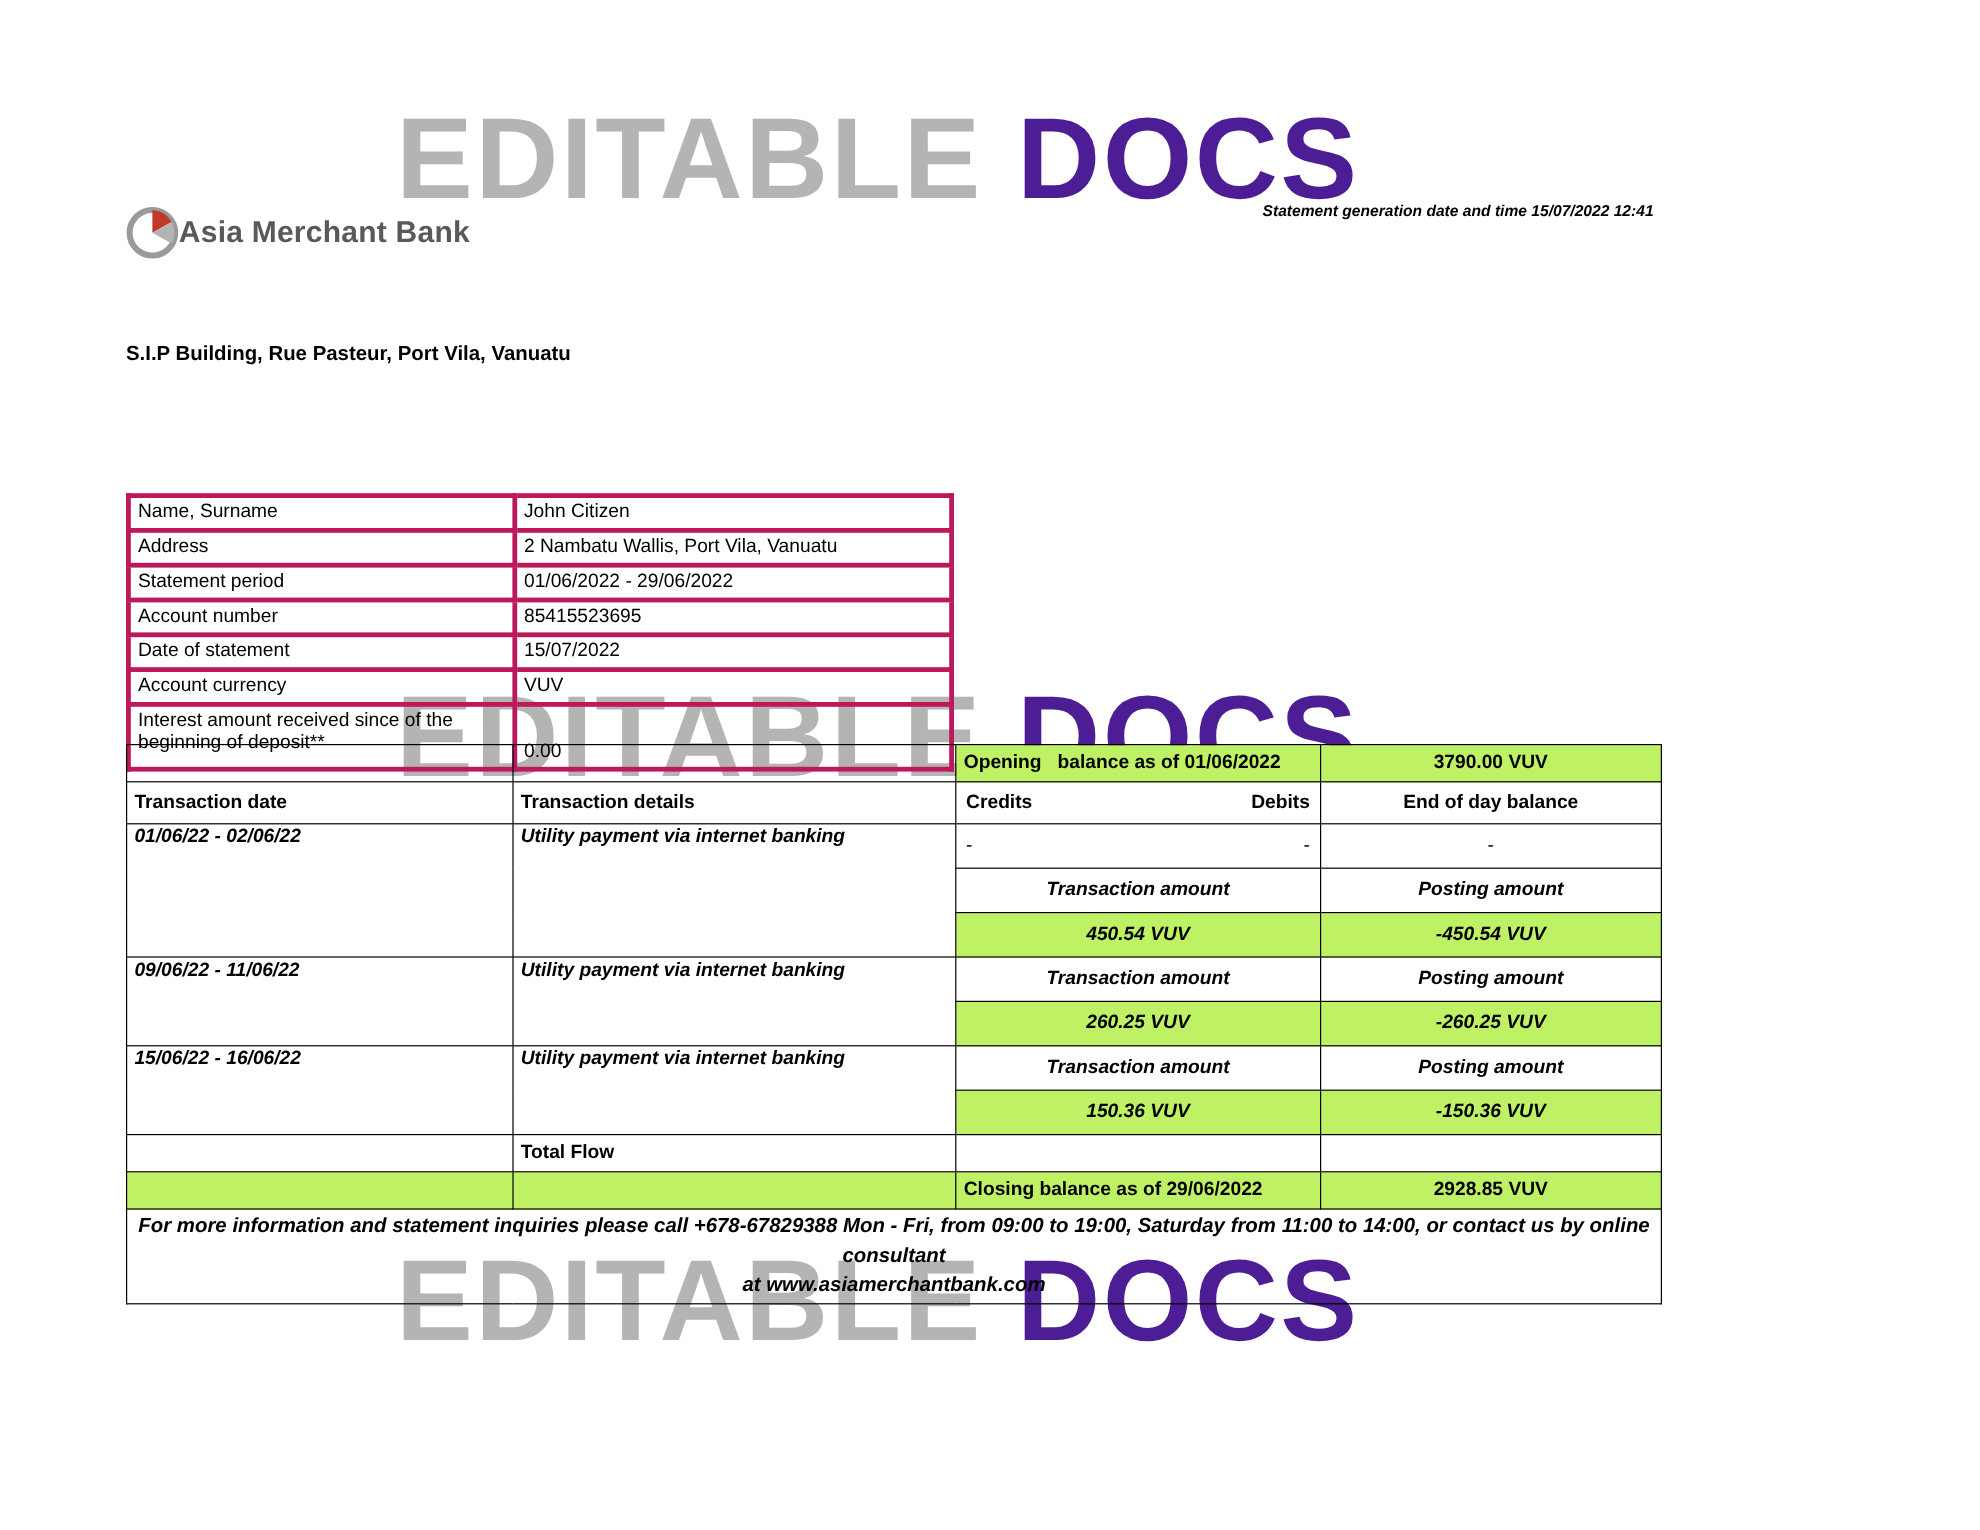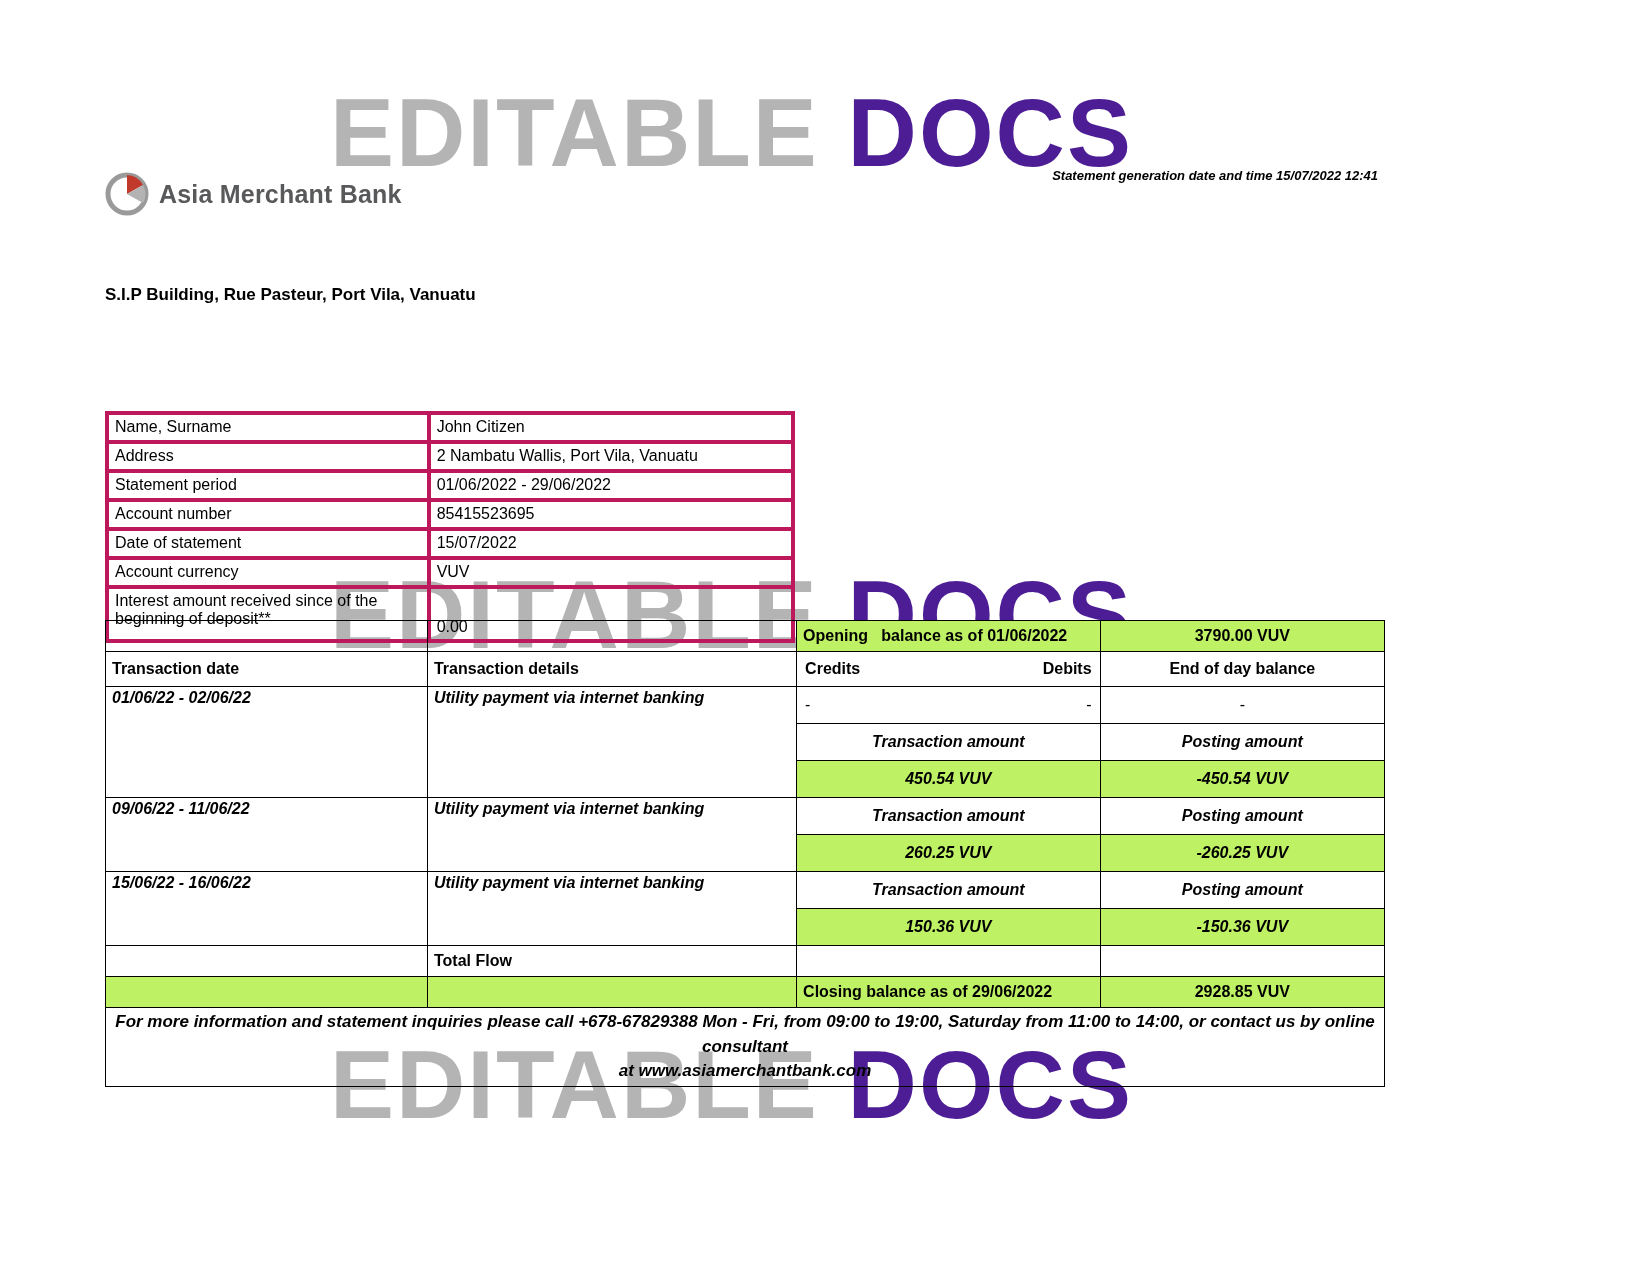--- a/index.html
+++ b/index.html
@@ -44,21 +44,20 @@
     font-size: 96px;
   }
 
   
   .bank-logo-wrap {
     position: absolute;
     top: 172px;
     left: 105px;
     display: flex;
     align-items: center;
-    gap: 10px;
   }
   .logo-mark {
     width: 44px;
     height: 44px;
     position: relative;
   }
   .bank-name {
     font-size: 25px;
     font-weight: bold;
     color: #58595b;

